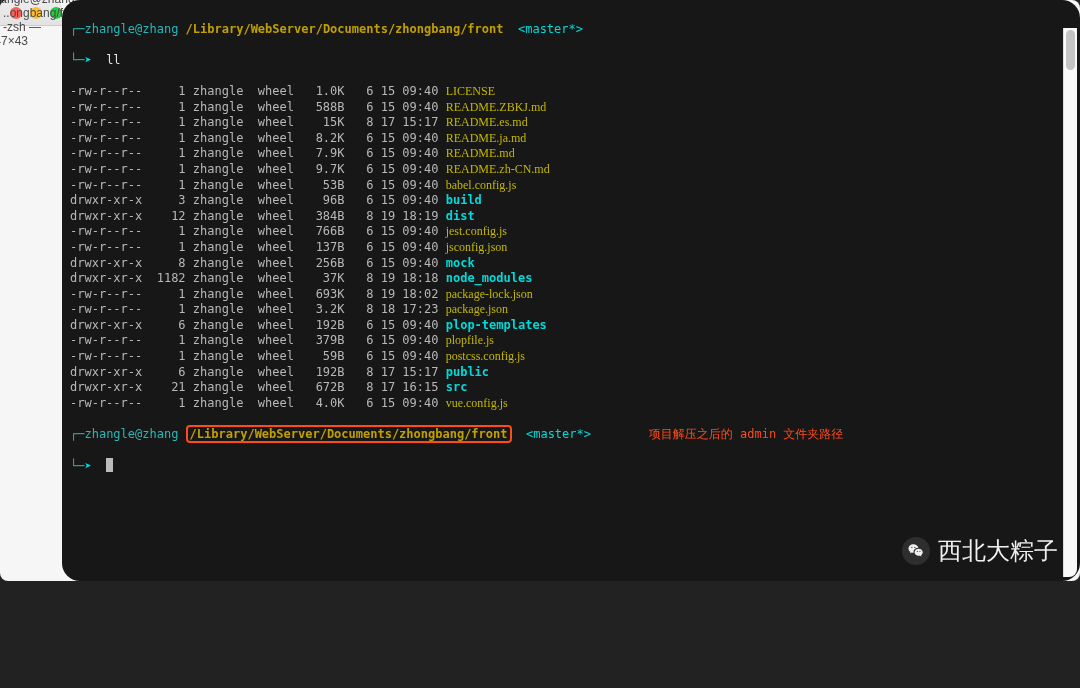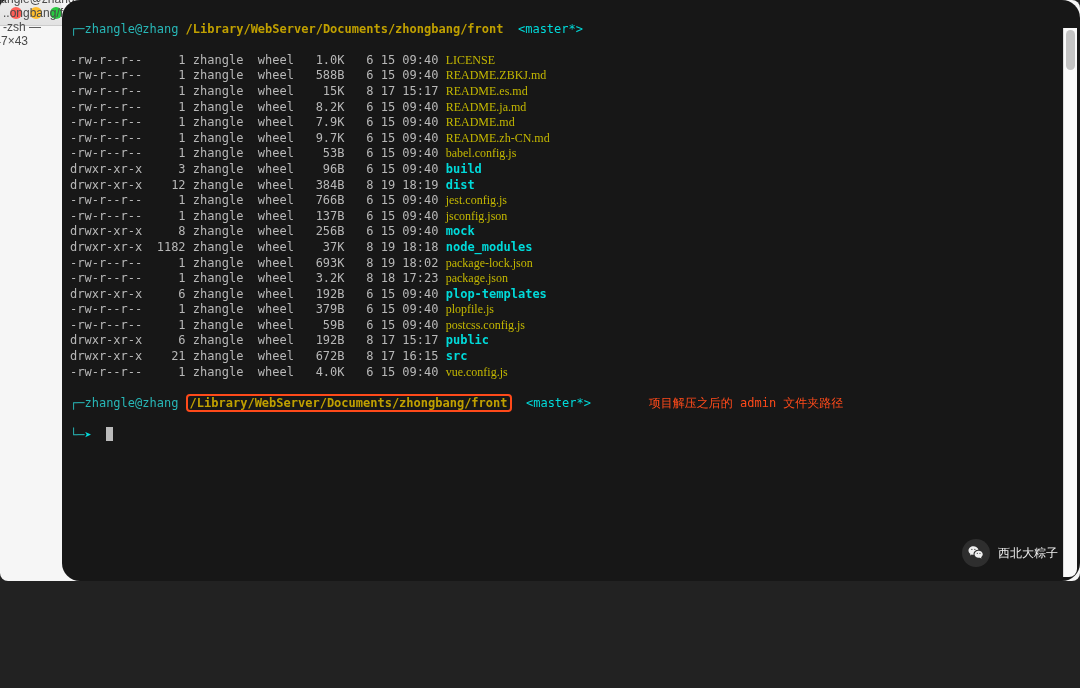--- a/index.html
+++ b/index.html
@@ -107,21 +107,21 @@
   }
   .watermark {
     position: absolute;
     right: 22px;
     bottom: 14px;
     display: flex;
     align-items: center;
     gap: 8px;
     color: #f0f0f0;
     font-family: "PingFang SC", "Microsoft YaHei", sans-serif;
-    font-size: 12px;
+    font-size: 24px;
   }
   .wm-badge {
     width: 28px; height: 28px;
     border-radius: 50%;
     background: #2e2e2e;
     display: flex;
     align-items: center;
     justify-content: center;
   }
   .wm-badge svg { width: 18px; height: 18px; fill: #f0f0f0; }
@@ -146,20 +146,21 @@
       <span class="dot green"></span>
     </div>
     <div class="title">
       <span class="folder-ic"></span>
       <span>front — zhangle@zhang — ..ongbang/front — -zsh — 147×43</span>
     </div>
   </div>
 
   <div class="terminal">
 <span class="row"><span class="c-teal">┌─</span><span class="c-teal">zhangle@zhang</span> <span class="c-gold b">/Library/WebServer/Documents/zhongbang/front</span>  <span class="c-cyan">&lt;master*&gt;</span></span>
+<span class="row"><span class="c-teal">└─</span><span class="c-cyan">➤ </span> <span>ll</span></span>
 <div id="file-listing"><span class="row"><span class="c-grey">-rw-r--r--     1 zhangle  wheel   1.0K   6 15 09:40</span> <span class="c-yellow">LICENSE</span></span><span class="row"><span class="c-grey">-rw-r--r--     1 zhangle  wheel   588B   6 15 09:40</span> <span class="c-yellow">README.ZBKJ.md</span></span><span class="row"><span class="c-grey">-rw-r--r--     1 zhangle  wheel    15K   8 17 15:17</span> <span class="c-yellow">README.es.md</span></span><span class="row"><span class="c-grey">-rw-r--r--     1 zhangle  wheel   8.2K   6 15 09:40</span> <span class="c-yellow">README.ja.md</span></span><span class="row"><span class="c-grey">-rw-r--r--     1 zhangle  wheel   7.9K   6 15 09:40</span> <span class="c-yellow">README.md</span></span><span class="row"><span class="c-grey">-rw-r--r--     1 zhangle  wheel   9.7K   6 15 09:40</span> <span class="c-yellow">README.zh-CN.md</span></span><span class="row"><span class="c-grey">-rw-r--r--     1 zhangle  wheel    53B   6 15 09:40</span> <span class="c-yellow">babel.config.js</span></span><span class="row"><span class="c-grey">drwxr-xr-x     3 zhangle  wheel    96B   6 15 09:40</span> <span class="c-cyan b">build</span></span><span class="row"><span class="c-grey">drwxr-xr-x    12 zhangle  wheel   384B   8 19 18:19</span> <span class="c-cyan b">dist</span></span><span class="row"><span class="c-grey">-rw-r--r--     1 zhangle  wheel   766B   6 15 09:40</span> <span class="c-yellow">jest.config.js</span></span><span class="row"><span class="c-grey">-rw-r--r--     1 zhangle  wheel   137B   6 15 09:40</span> <span class="c-yellow">jsconfig.json</span></span><span class="row"><span class="c-grey">drwxr-xr-x     8 zhangle  wheel   256B   6 15 09:40</span> <span class="c-cyan b">mock</span></span><span class="row"><span class="c-grey">drwxr-xr-x  1182 zhangle  wheel    37K   8 19 18:18</span> <span class="c-cyan b">node_modules</span></span><span class="row"><span class="c-grey">-rw-r--r--     1 zhangle  wheel   693K   8 19 18:02</span> <span class="c-yellow">package-lock.json</span></span><span class="row"><span class="c-grey">-rw-r--r--     1 zhangle  wheel   3.2K   8 18 17:23</span> <span class="c-yellow">package.json</span></span><span class="row"><span class="c-grey">drwxr-xr-x     6 zhangle  wheel   192B   6 15 09:40</span> <span class="c-cyan b">plop-templates</span></span><span class="row"><span class="c-grey">-rw-r--r--     1 zhangle  wheel   379B   6 15 09:40</span> <span class="c-yellow">plopfile.js</span></span><span class="row"><span class="c-grey">-rw-r--r--     1 zhangle  wheel    59B   6 15 09:40</span> <span class="c-yellow">postcss.config.js</span></span><span class="row"><span class="c-grey">drwxr-xr-x     6 zhangle  wheel   192B   8 17 15:17</span> <span class="c-cyan b">public</span></span><span class="row"><span class="c-grey">drwxr-xr-x    21 zhangle  wheel   672B   8 17 16:15</span> <span class="c-cyan b">src</span></span><span class="row"><span class="c-grey">-rw-r--r--     1 zhangle  wheel   4.0K   6 15 09:40</span> <span class="c-yellow">vue.config.js</span></span></div>
 <span class="row"><span class="c-teal">┌─</span><span class="c-teal">zhangle@zhang</span> <span class="boxed c-gold b">/Library/WebServer/Documents/zhongbang/front</span>  <span class="c-cyan">&lt;master*&gt;</span>        <span class="c-orange">项目解压之后的 admin 文件夹路径</span></span>
 <span class="row"><span class="c-teal">└─</span><span class="c-cyan">➤ </span> <span class="cursor"></span></span>
   </div>
 
   <div class="scroll-track">
     <div class="scroll-thumb"></div>
   </div>
 
   <div class="watermark">

